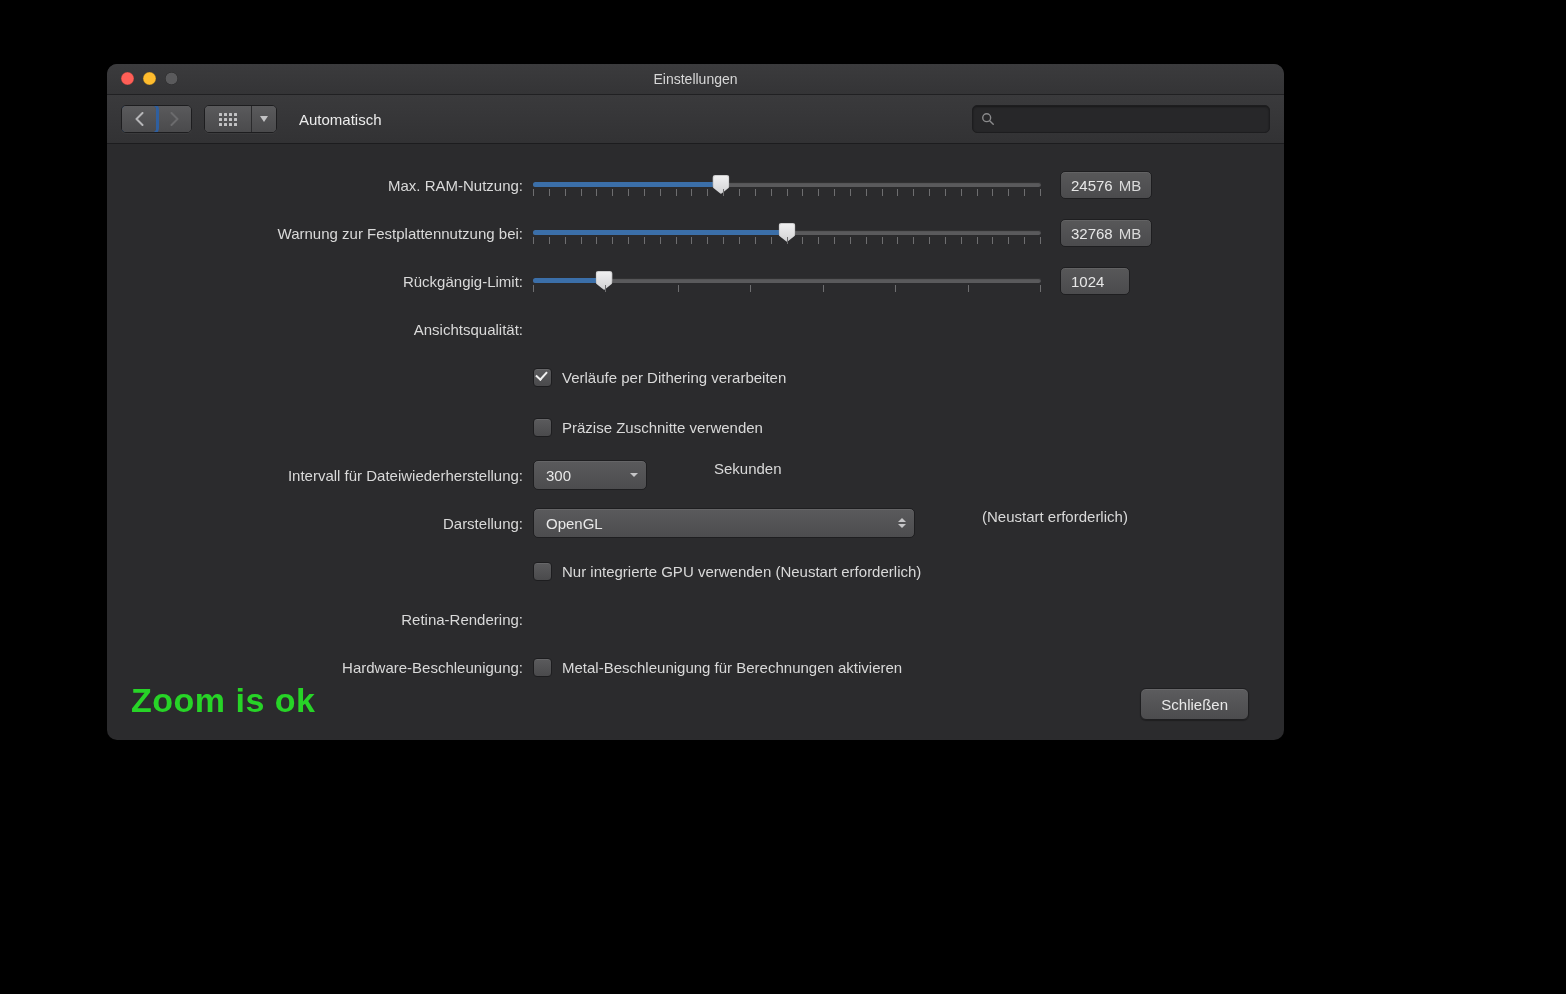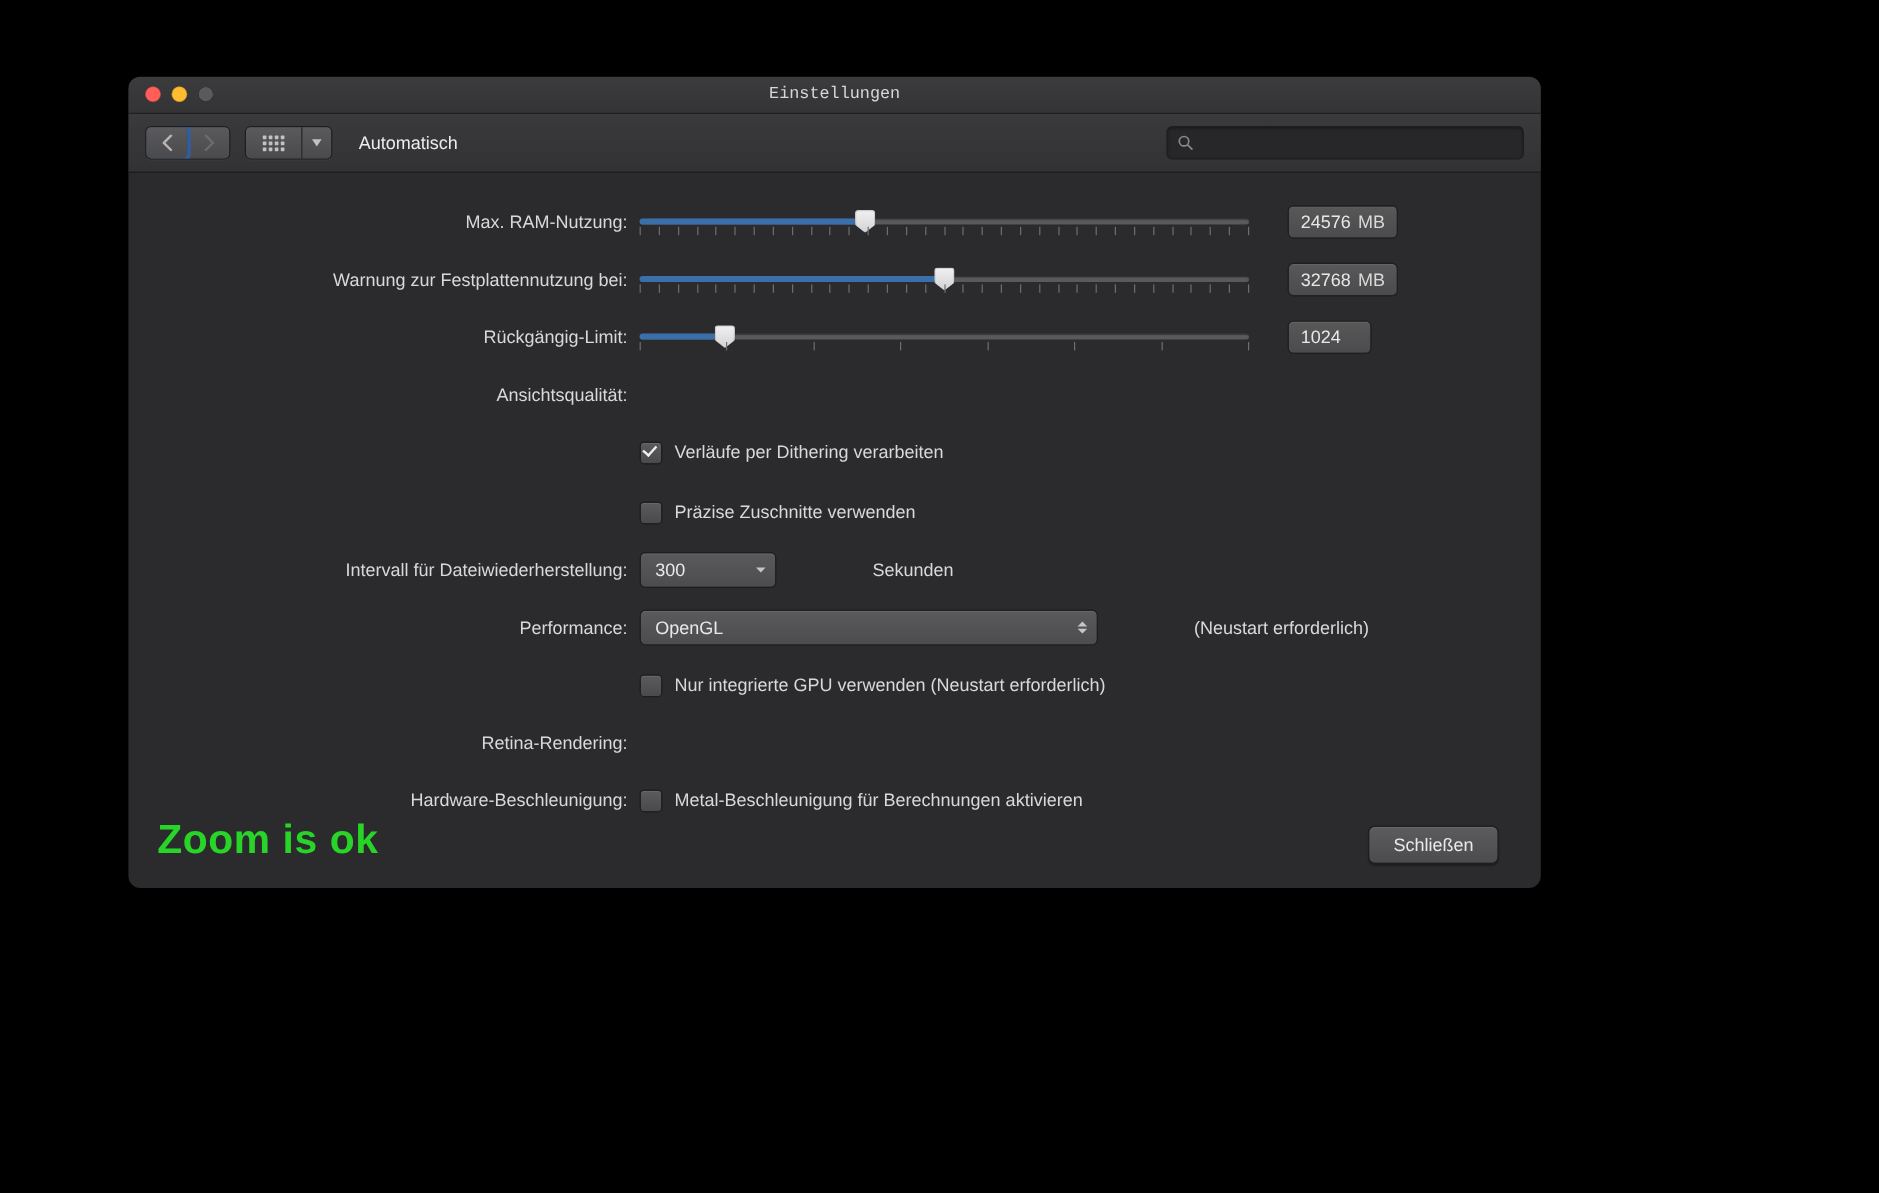--- a/index.html
+++ b/index.html
@@ -26,21 +26,20 @@
   }
   .traffic{position:absolute;left:14px;top:8px;display:flex;gap:9px;}
   .light{width:13px;height:13px;border-radius:50%;}
   .light.red{background:#ff5f57;box-shadow:inset 0 0 0 .5px rgba(0,0,0,.25);}
   .light.yellow{background:#febc2e;box-shadow:inset 0 0 0 .5px rgba(0,0,0,.25);}
   .light.green{background:#5a5a5c;box-shadow:inset 0 0 0 .5px rgba(0,0,0,.6);}
   .titlebar .title{
     position:absolute;left:0;right:0;top:0;height:30px;
     line-height:30px;text-align:center;color:#d7d7d7;font-size:14px;
     font-weight:500;
-    font-family:Liberation Mono, monospace;
   }
   
   .toolbar{
     height:48px;
     background:linear-gradient(#3a3a3c,#323234);
     border-bottom:1px solid #1c1c1e;
     display:flex;align-items:center;padding:0 14px;gap:12px;
   }
   .seg{
     display:flex;border:1px solid #1d1d1f;border-radius:5px;overflow:hidden;
@@ -76,21 +75,21 @@
     position:absolute;left:0;right:0;top:78px;bottom:0;
     padding-top:28px;
   }
   .row{
     display:flex;align-items:center;min-height:30px;margin-bottom:18px;
   }
   .label-col{
     width:416px;text-align:right;padding-right:10px;color:#d9d9d9;font-size:15px;
     flex:none;
   }
-  .ctrl-col{display:flex;align-items:center;gap:32px;}
+  .ctrl-col{display:flex;gap:19px;}
   
   .slider{position:relative;width:508px;height:28px;}
   .track{
     position:absolute;left:0;right:0;top:11px;height:5px;border-radius:3px;
     background:#5a5a5c;box-shadow:inset 0 1px 1px rgba(0,0,0,.5);
   }
   .fill{
     position:absolute;left:0;top:11px;height:5px;border-radius:3px 0 0 3px;
     background:#3b6fa9;
   }
@@ -374,21 +373,21 @@
           <span>300</span>
           <span class="caret">
               <span class="dn"></span>
             </span>
         </div>
         <span class="hint">Sekunden</span>
       </div>
     </div>
 
     <div class="row">
-      <div class="label-col">Performance:</div>
+      <div class="label-col">Darstellung:</div>
       <div class="ctrl-col">
         <div class="select" style="width:360px">
           <span>OpenGL</span>
           <span class="caret">
               <span class="up"></span>
               <span class="dn"></span>
             </span>
         </div>
         <span class="hint">(Neustart erforderlich)</span>
       </div>

